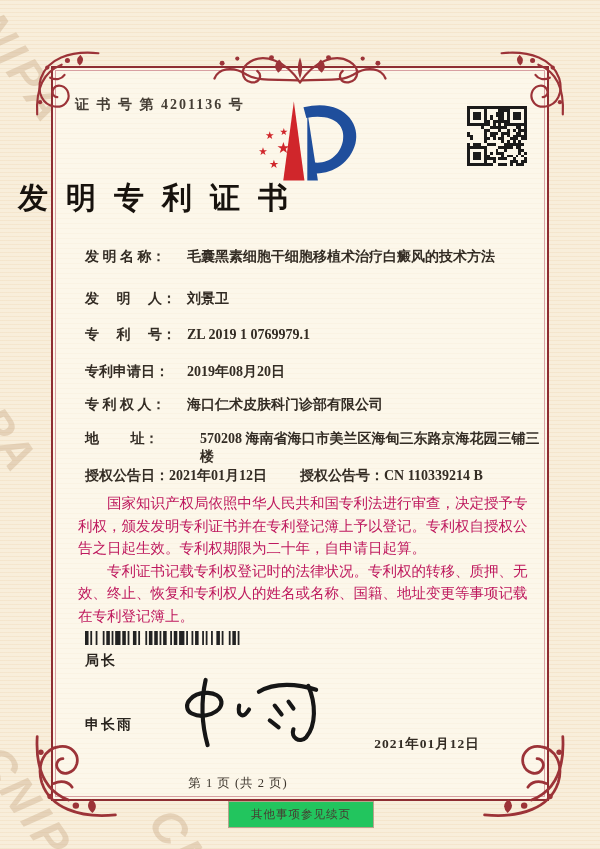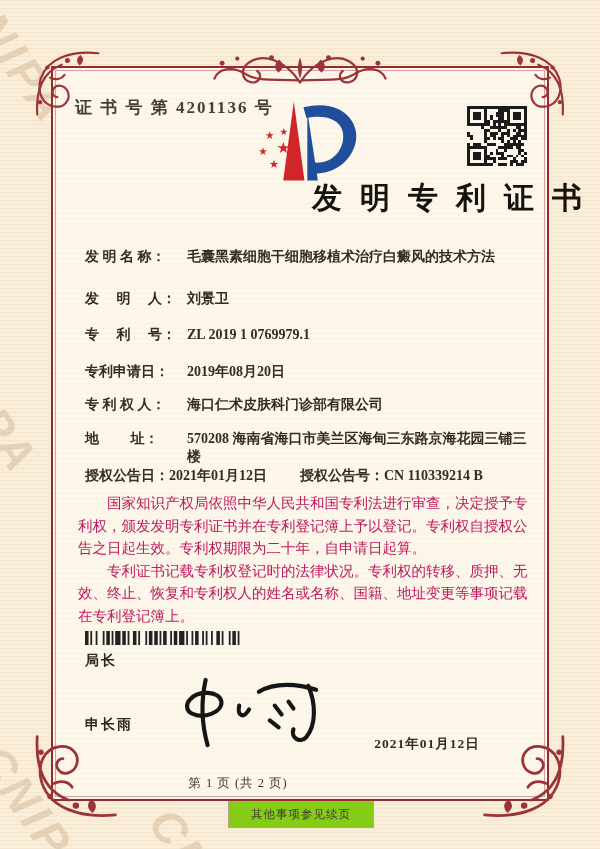--- a/index.html
+++ b/index.html
@@ -36,48 +36,48 @@
     background:transparent;
   }
   .inner-lines{
     position:absolute;left:53px;right:53px;top:68px;bottom:50px;z-index:2;
     background:repeating-linear-gradient(0deg,
       rgba(225,185,135,0.07) 0px, rgba(225,185,135,0.07) 1px,
       transparent 1px, transparent 5px);
   }
   .ornament{z-index:3;pointer-events:none;}
   .content{position:absolute;inset:0;z-index:4;}
-  .cert-no{left:75px;top:96px;font-size:17px;letter-spacing:2px;color:#453e35;font-weight:bold;}
+  .cert-no{left:75px;top:96px;font-size:14px;letter-spacing:2px;color:#453e35;font-weight:bold;}
   .page-title{
-    left:0;width:600px;top:178px;text-align:right;
+    left:0;width:600px;top:178px;text-align:left;
     font-size:30px;font-weight:bold;color:#17120d;
     letter-spacing:18px;text-indent:18px;white-space:nowrap;
   }
   .field-row{left:85px;font-size:14px;font-weight:bold;color:#332c24;white-space:nowrap;}
   .field-label{display:inline-block;min-width:96px;}
   .field-value{margin-left:6px;}
   .addr-value{
-    display:inline-block;vertical-align:top;margin-left:6px;
+    display:inline-block;vertical-align:top;margin-left:19px;
     width:348px;white-space:normal;line-height:18px;
   }
   .grant-col2{left:300px;}
   .paragraphs{
     left:78px;top:492px;width:452px;
     font-size:14.5px;line-height:22.5px;color:#be185d;
   }
   .paragraphs p{margin:0;text-indent:2em;}
   .exec{left:85px;font-family:"Liberation Sans","DejaVu Sans",sans-serif;
     font-weight:bold;font-size:14px;color:#2a251f;letter-spacing:2px;}
   .issue-date{left:352px;top:735px;width:150px;text-align:center;
     font-size:13.5px;font-weight:bold;letter-spacing:1px;color:#332c24;}
   .page-info{left:0;width:476px;top:775px;text-align:center;
     font-size:12.5px;color:#3c352c;letter-spacing:1px;}
   .footer-note{
     left:228px;top:801px;width:144px;height:25px;z-index:5;
-    border:1px solid #b7a48d;background:#84cc16;
+    border:1px solid #b7a48d;background:#22c55e;
     text-align:center;line-height:25px;font-size:11.5px;
     color:#463e32;letter-spacing:1px;
   }
   svg{display:block;}
 </style>
 </head>
 <body>
 
 <div class="bg-lines"></div>
 

